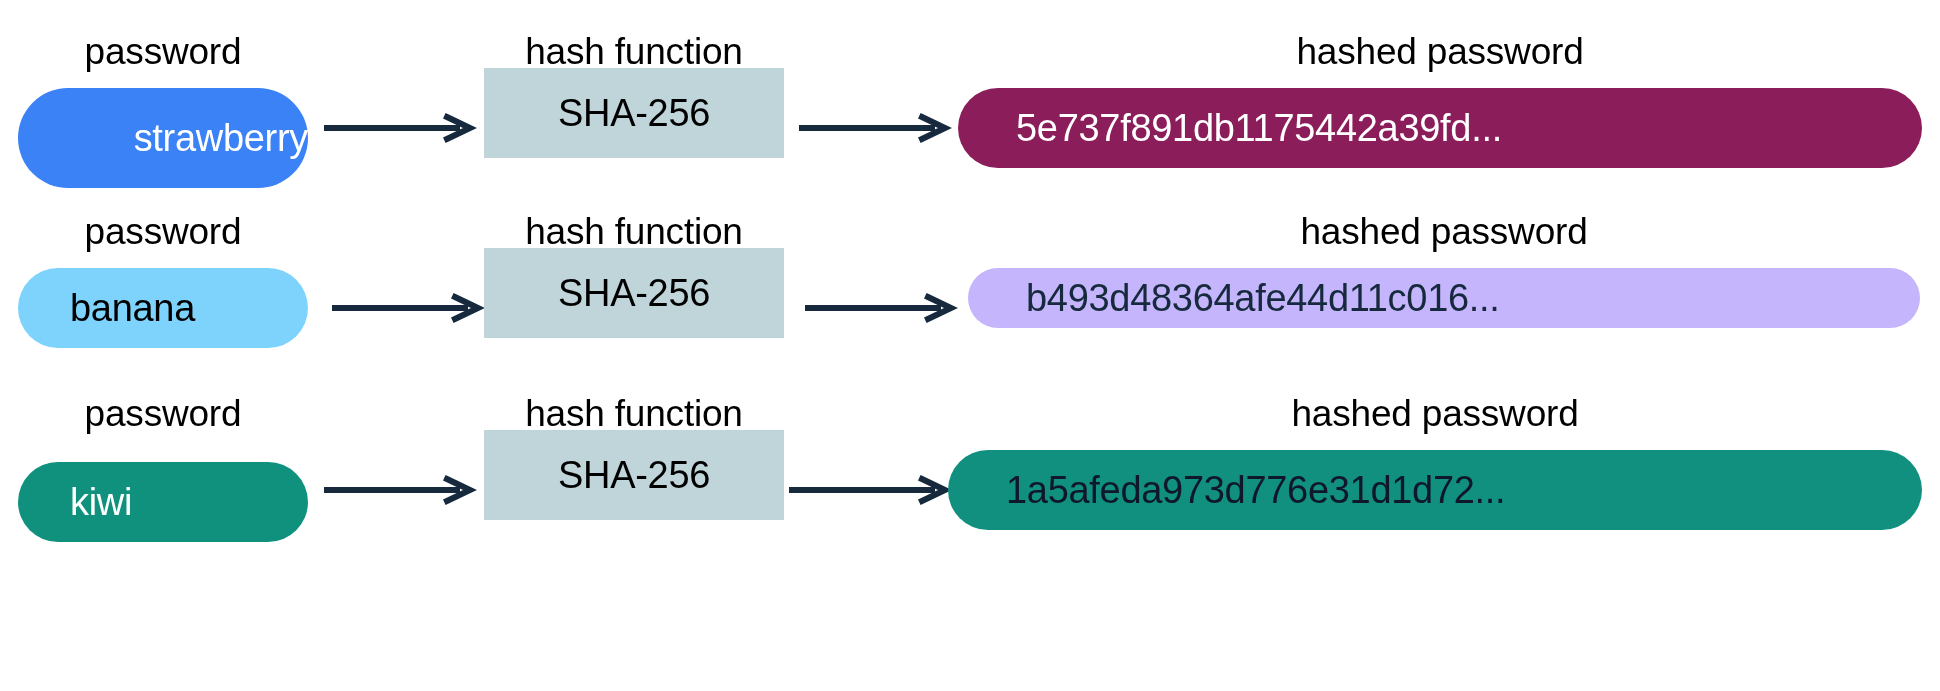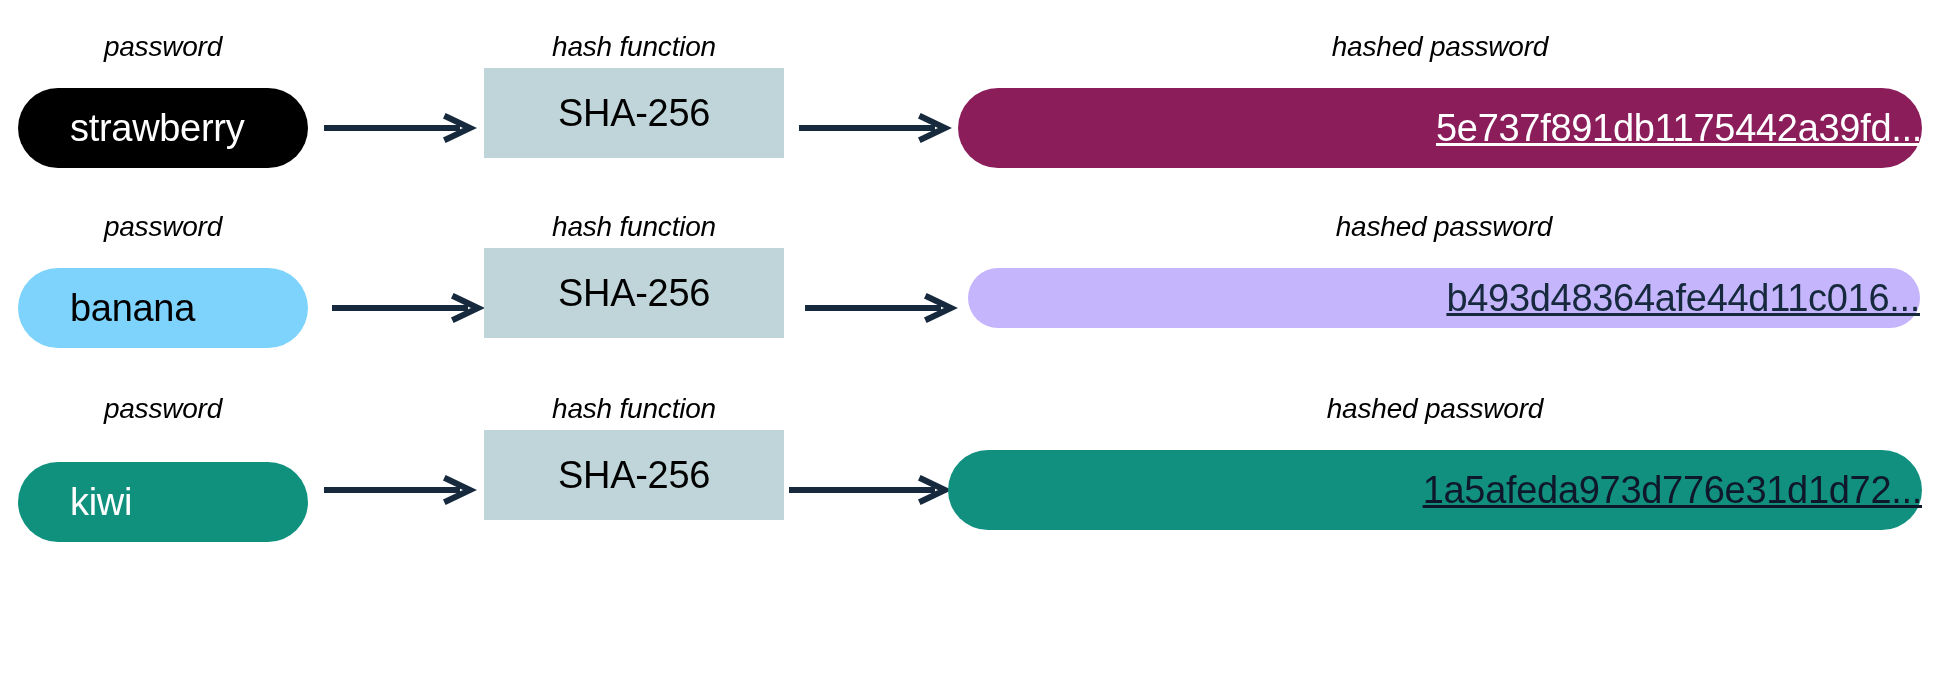--- a/index.html
+++ b/index.html
@@ -23,28 +23,27 @@
 
   .row {
     position: absolute;
     left: 0;
     width: 1940px;
   }
 
   
   .col-label {
     position: absolute;
-    font-size: 28px;
+    font-size: 37px;
     font-weight: 400;
     color: #000000;
     white-space: nowrap;
     text-align: center;
     line-height: 1;
     letter-spacing: -0.2px;
-    font-style: italic;
   }
 
   
   .pill {
     position: absolute;
     display: flex;
     align-items: center;
     box-sizing: border-box;
     border-radius: 999px;
     font-size: 38px;
@@ -52,22 +51,21 @@
     line-height: 1;
     white-space: nowrap;
     letter-spacing: -0.3px;
   }
 
   .pill-left {
     justify-content: flex-start;
   }
 
   .pill-right {
-    justify-content: flex-end;
-    text-decoration: underline;
+    justify-content: flex-start;
   }
 
   
   .fnbox {
     position: absolute;
     display: flex;
     align-items: center;
     justify-content: center;
     box-sizing: border-box;
     background: #bfd5d9;
@@ -92,21 +90,21 @@
 </style>
 </head>
 <body>
 
 <div id="diagram">
 
   <div class="row" style="top:0px;">
 
     <div class="col-label" style="left:18px; top:33px; width:290px;">password</div>
 
-    <div class="pill pill-left" style="left:18px; top:88px; width:290px; height:80px; padding-left:52px; background:#000000; color:#ffffff;">
+    <div class="pill pill-left" style="left:18px; top:88px; width:290px; height:100px; padding-left:52px; background:#3b82f6; color:#ffffff;justify-content:flex-end;">
       <span>strawberry</span>
     </div>
 
     <span class="arrow" style="left:325px; top:112px;">
       <svg width="152" height="32" viewBox="0 0 152 32" fill="none">
         <path d="M2 16 H132" stroke="#16293d" stroke-width="6" stroke-linecap="square"></path>
         <path d="M122 5 L145 16 L122 27" stroke="#16293d" stroke-width="6" fill="none" stroke-linecap="square" stroke-linejoin="miter"></path>
       </svg>
     </span>
 

